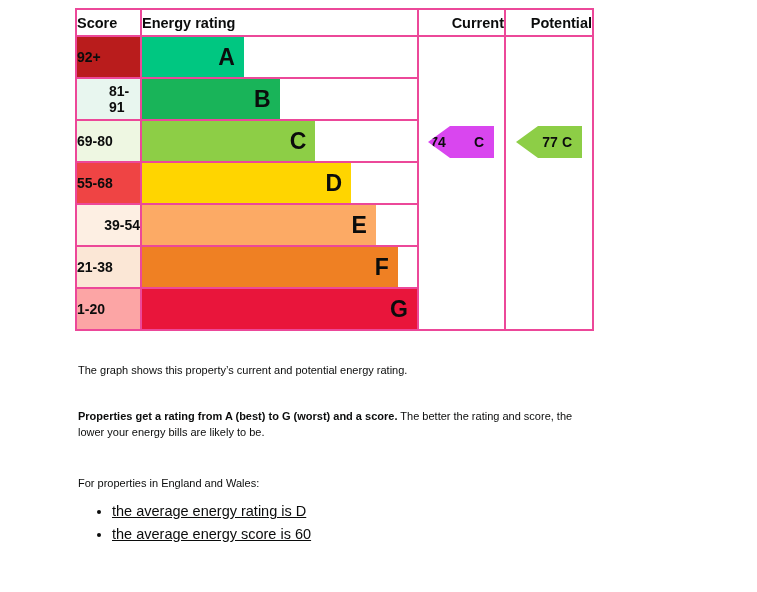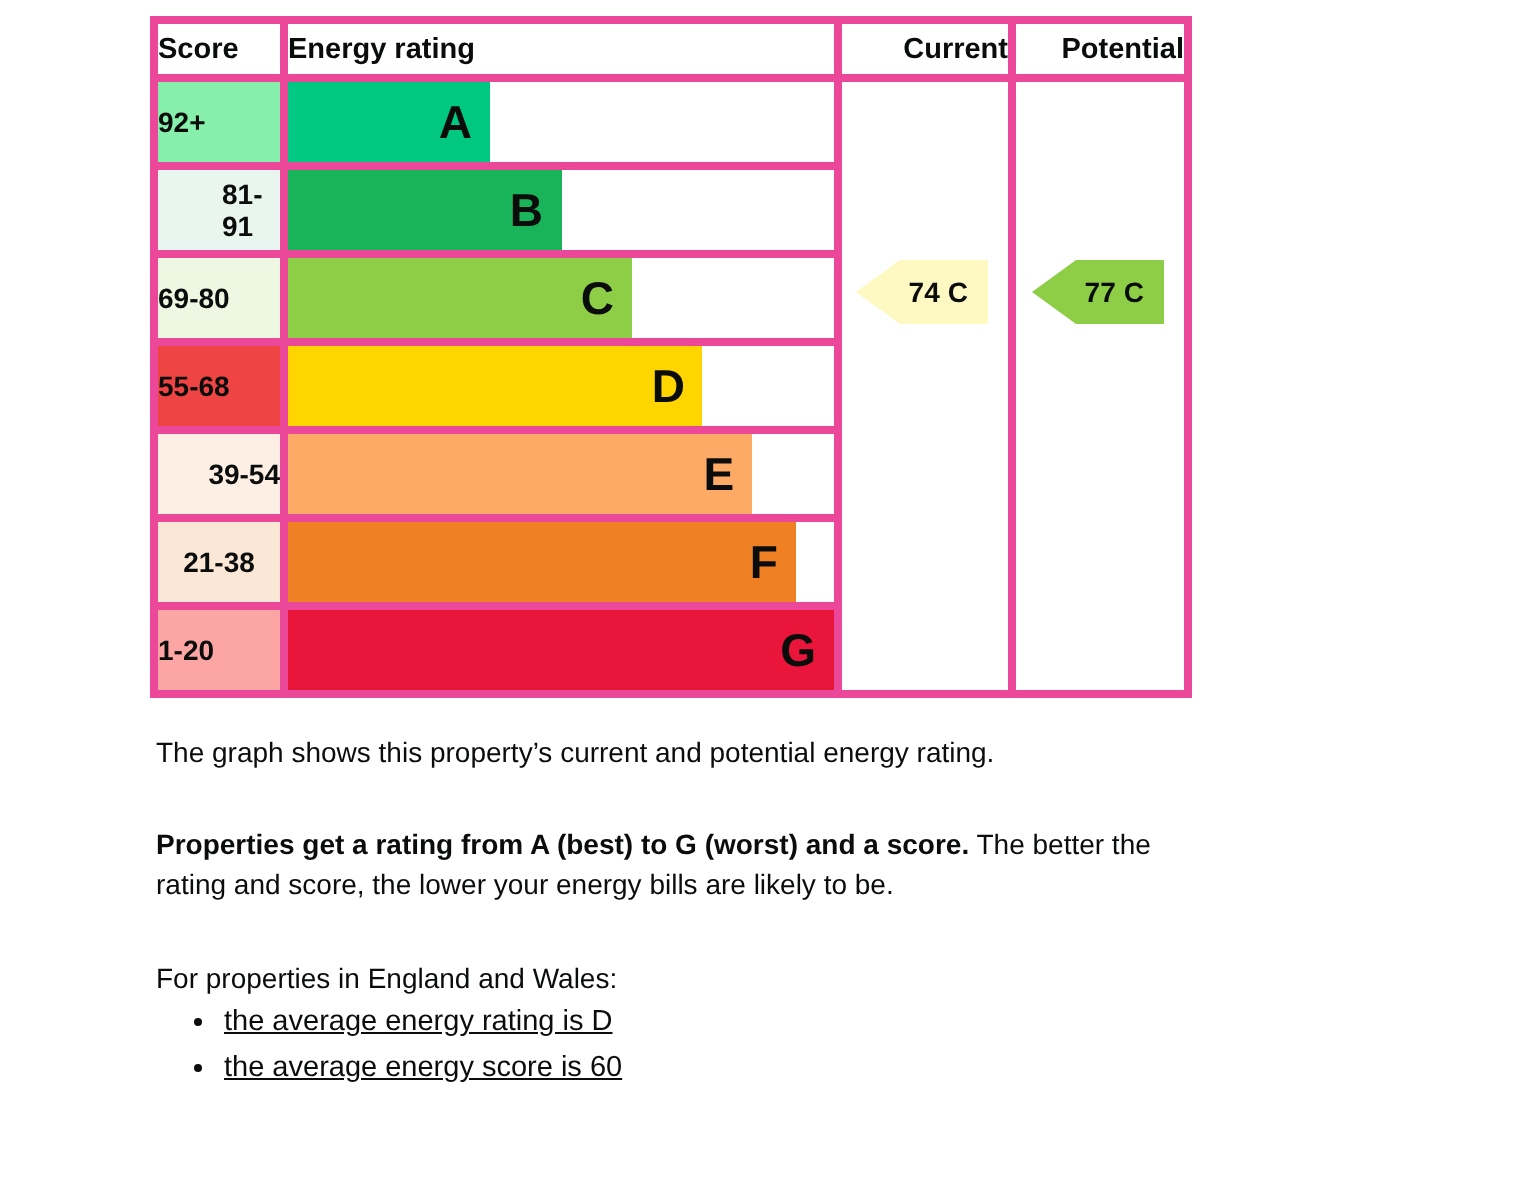--- a/index.html
+++ b/index.html
@@ -20,21 +20,21 @@
     left: 75px;
     top: 8px;
     width: 517px;
   }
   table.epc {
     border-collapse: collapse;
     table-layout: fixed;
     width: 517px;
   }
   table.epc th, table.epc td {
-    border: 4px solid #ec4899;
+    border: 2px solid #ec4899;
     padding: 0;
     margin: 0;
   }
   .col-score { width: 65px; }
   .col-bar   { width: 277px; }
   .col-cur   { width: 87px; }
   .col-pot   { width: 88px; }
 
   thead th {
     height: 25px;
@@ -98,21 +98,21 @@
     font-size: 14px;
     white-space: nowrap;
     clip-path: polygon(22px 0, 100% 0, 100% 100%, 22px 100%, 0 50%);
   }
   .arrow .rating-letter { margin-left: 4px; }
 
   .body-text {
     position: absolute;
     left: 78px;
     width: 600px;
-    font-size: 14px;
+    font-size: 11px;
     line-height: 1.45;
     color: #0b0c0c;
   }
   .p1 { top: 352px; }
   .p2 { top: 398px; width: 520px; }
   .p3 { top: 465px; }
   .bullets {
     position: absolute;
     left: 78px;
     top: 500px;
@@ -140,26 +140,26 @@
     <thead>
       <tr>
         <th>Score</th>
         <th>Energy rating</th>
         <th class="center">Current</th>
         <th class="center">Potential</th>
       </tr>
     </thead>
     <tbody>
       <tr>
-        <td class="score-cell" style="background: #86efac;">92+</td>
+        <td class="score-cell" style="background: #b91c1c;">92+</td>
         <td class="bar-cell">
           <div class="bar" style="background: rgb(0, 199, 129); width: 37%;">A</div>
         </td>
         <td class="rating-cell" rowspan="7">
-          <div class="arrow" style="background: #fef9c3; width: 66px; right: 10px; top: 105px;">
+          <div class="arrow" style="background: #d946ef; width: 66px; right: 10px; top: 105px; gap: 24px;">
             <span>74</span>
               <span class="rating-letter">C</span>
           </div>
         </td>
         <td class="rating-cell" rowspan="7">
           <div class="arrow" style="background: rgb(141, 206, 70); width: 66px; right: 10px; top: 105px;">
             <span>77</span>
               <span class="rating-letter">C</span>
           </div>
         </td>
@@ -182,21 +182,21 @@
           <div class="bar" style="background: rgb(255, 213, 0); width: 76%;">D</div>
         </td>
       </tr>
       <tr>
         <td class="score-cell" style="background: rgb(253, 239, 227); text-align: right;">39-54</td>
         <td class="bar-cell">
           <div class="bar" style="background: rgb(252, 170, 101); width: 85%;">E</div>
         </td>
       </tr>
       <tr>
-        <td class="score-cell" style="background: rgb(251, 231, 214); text-align: center;">21-38</td>
+        <td class="score-cell" style="background: rgb(251, 231, 214);">21-38</td>
         <td class="bar-cell">
           <div class="bar" style="background: rgb(239, 128, 35); width: 93%;">F</div>
         </td>
       </tr>
       <tr>
         <td class="score-cell" style="background: #fca5a5;">1-20</td>
         <td class="bar-cell">
           <div class="bar" style="background: rgb(233, 21, 59); width: 100%;">G</div>
         </td>
       </tr>

